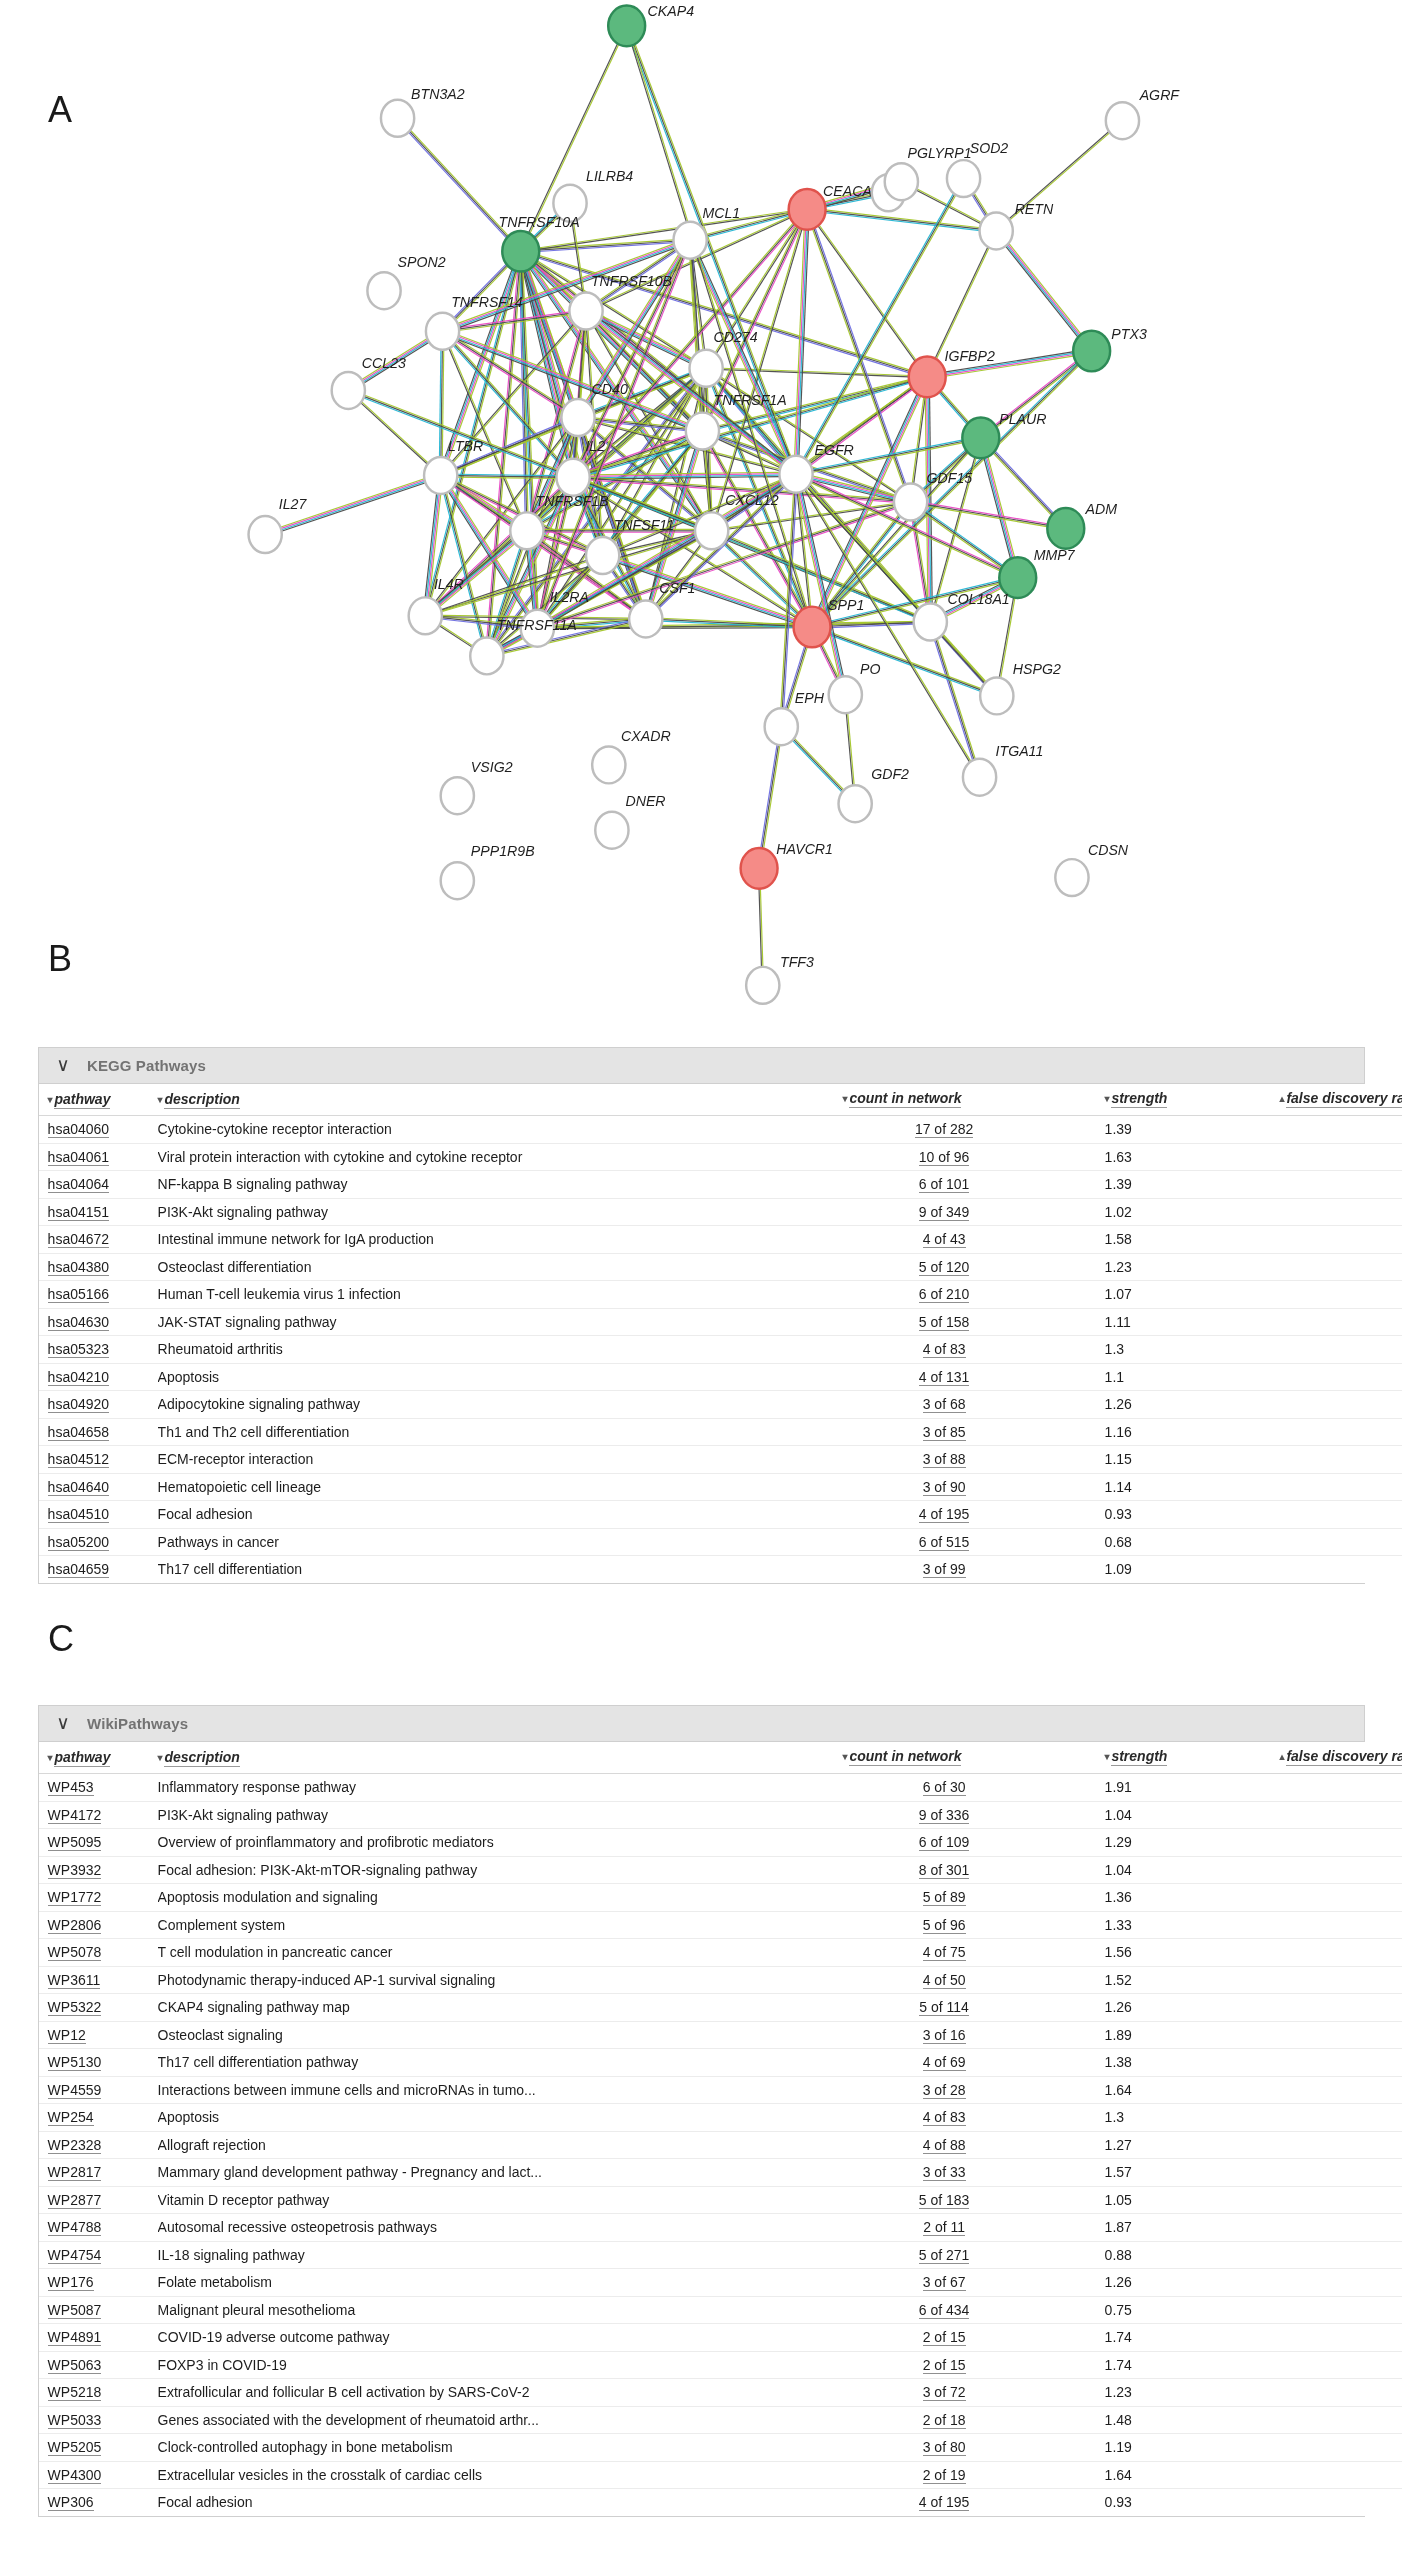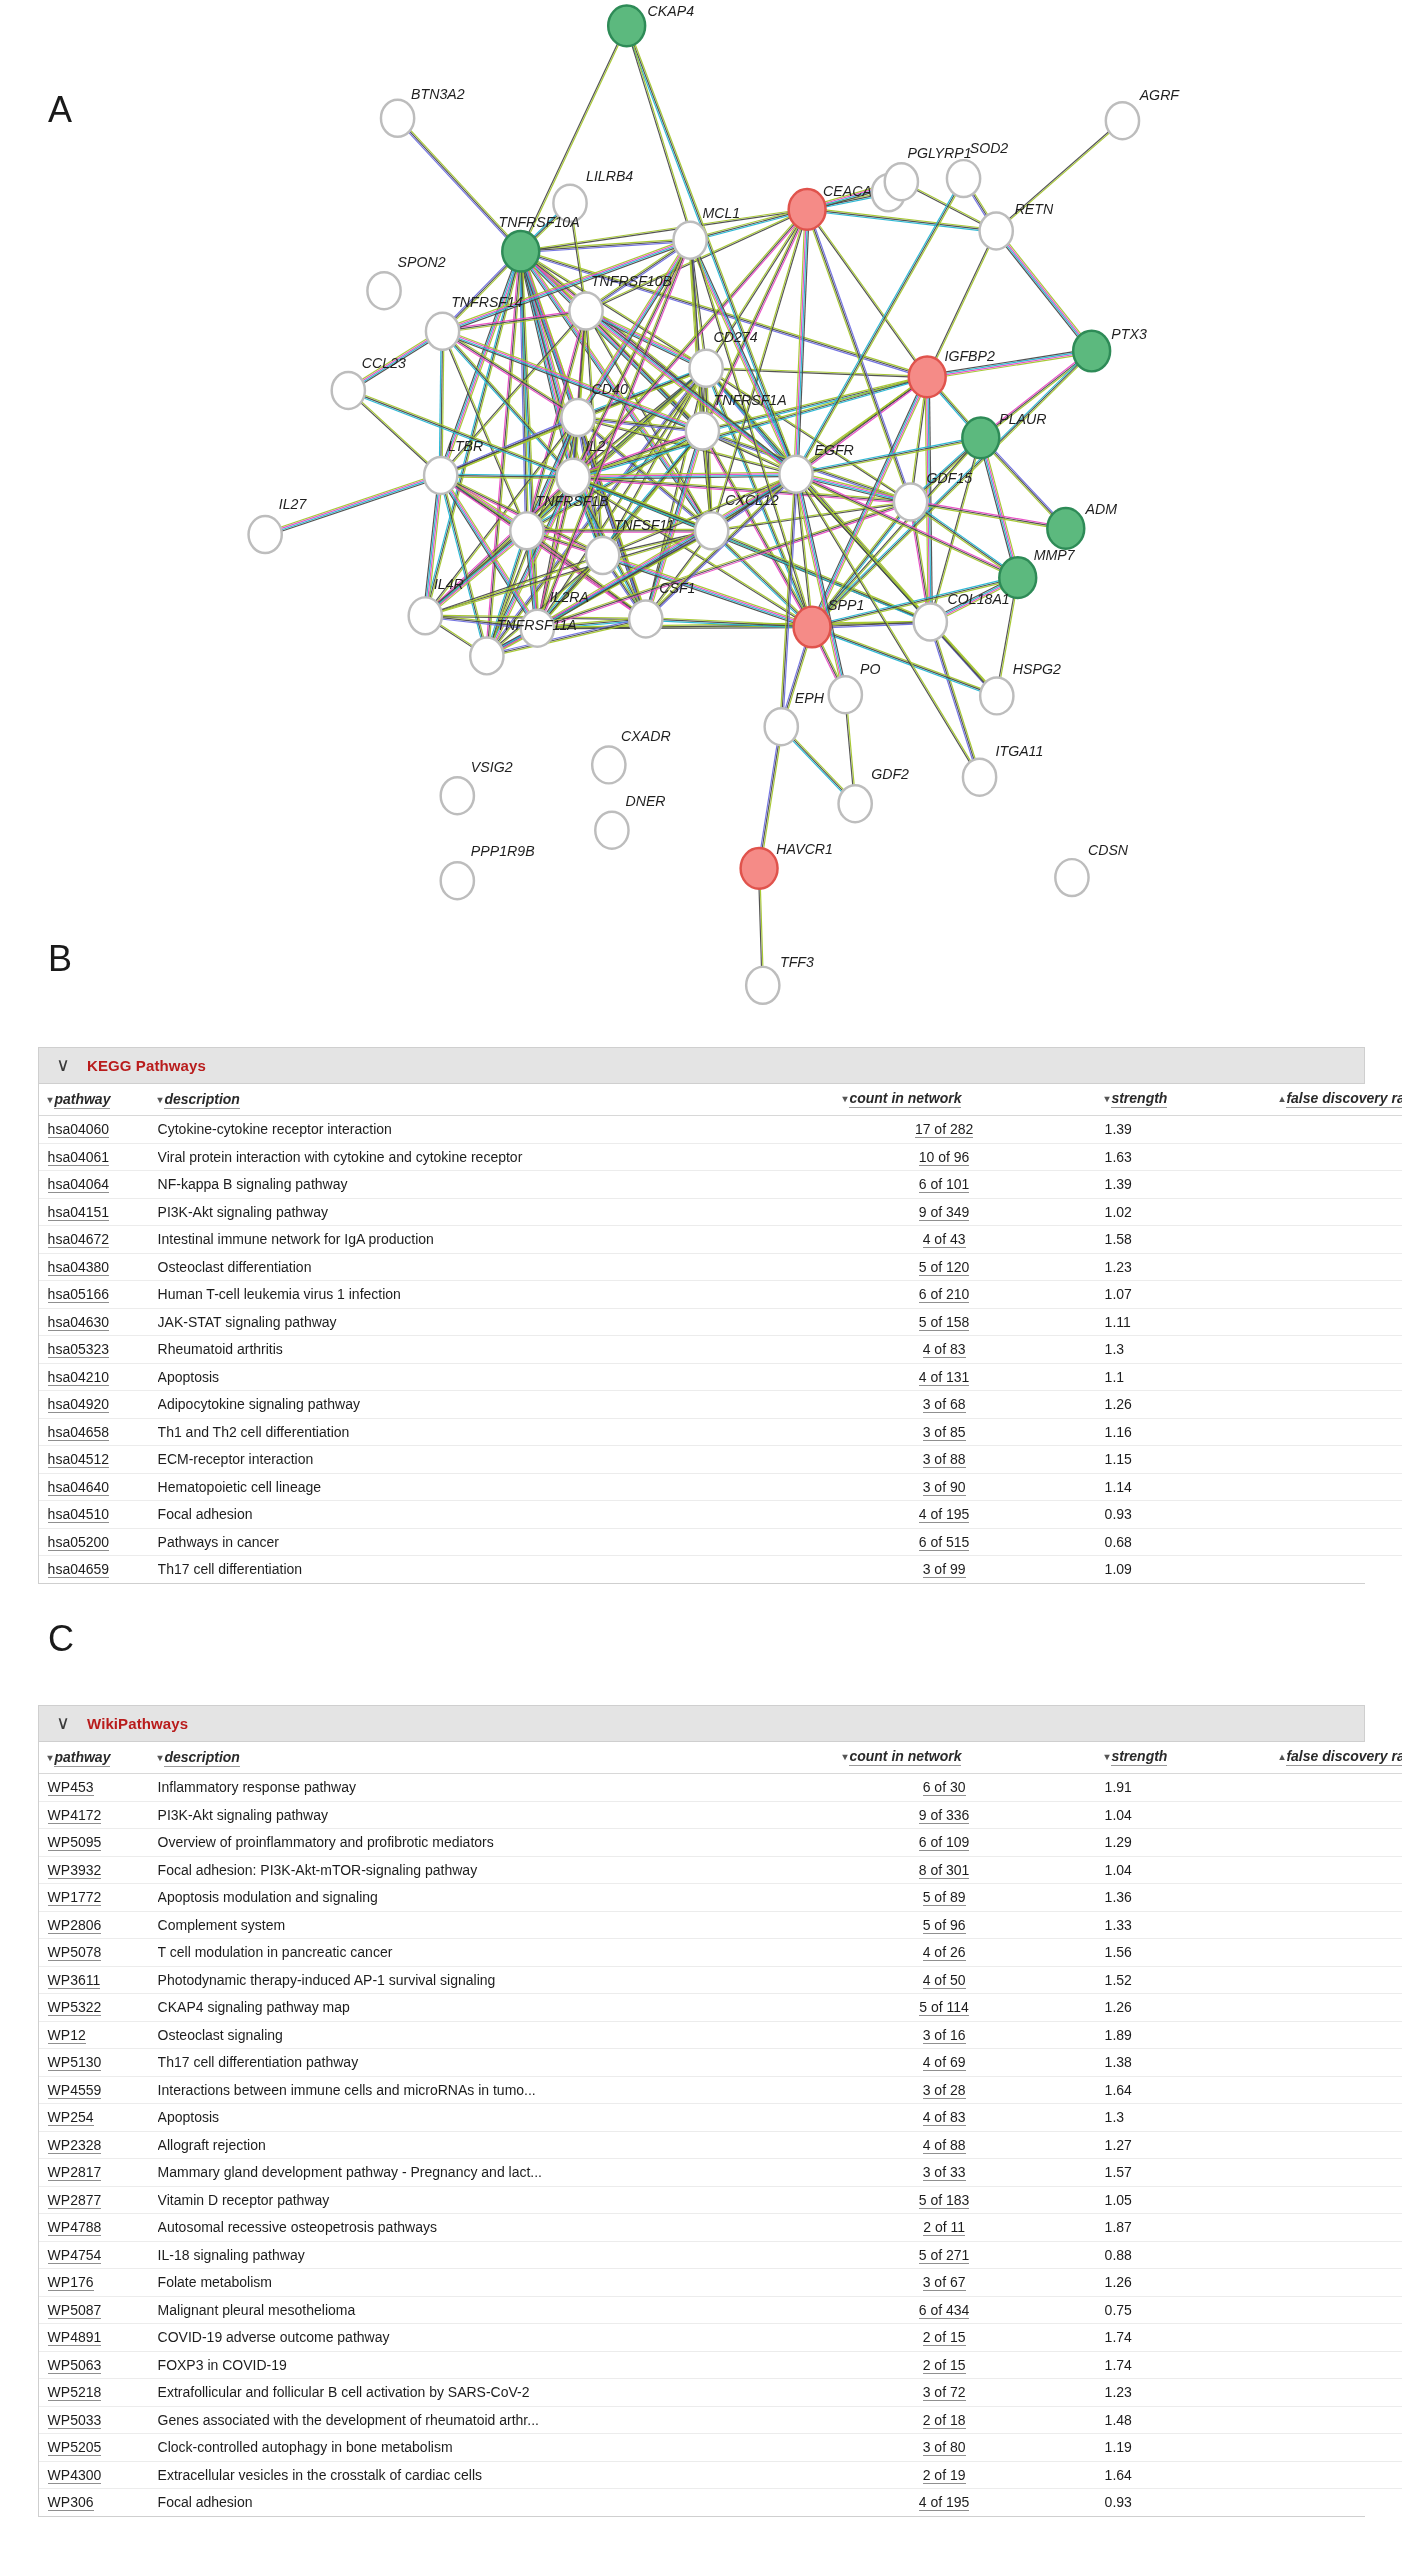--- a/index.html
+++ b/index.html
@@ -70,21 +70,21 @@
     display: flex;
     align-items: center;
     justify-content: center;
     font-size: 18.5px;
     color: #3a3a3a;
     line-height: 1;
   }
   .table-title {
     font-size: 15px;
     font-weight: bold;
-    color: #b91c1c;
+    color: #737373;
     letter-spacing: 0.1px;
   }
 
   table.pw {
     width: 100%;
     border-collapse: collapse;
     table-layout: fixed;
     background: #fff;
   }
   table.pw thead th {
@@ -1105,21 +1105,21 @@
         <tr>
           <td class="col-pathway"><span class="linkish">WP2806</span></td>
           <td class="col-desc">Complement system</td>
           <td class="col-count"><span class="linkish">5 of 96</span></td>
           <td class="col-str">1.33</td>
           <td class="col-fdr">0.00059</td>
         </tr>
         <tr>
           <td class="col-pathway"><span class="linkish">WP5078</span></td>
           <td class="col-desc">T cell modulation in pancreatic cancer</td>
-          <td class="col-count"><span class="linkish">4 of 26</span></td>
+          <td class="col-count"><span class="linkish">4 of 75</span></td>
           <td class="col-str">1.56</td>
           <td class="col-fdr">0.00067</td>
         </tr>
         <tr>
           <td class="col-pathway"><span class="linkish">WP3611</span></td>
           <td class="col-desc">Photodynamic therapy-induced AP-1 survival signaling</td>
           <td class="col-count"><span class="linkish">4 of 50</span></td>
           <td class="col-str">1.52</td>
           <td class="col-fdr">0.00087</td>
         </tr>

